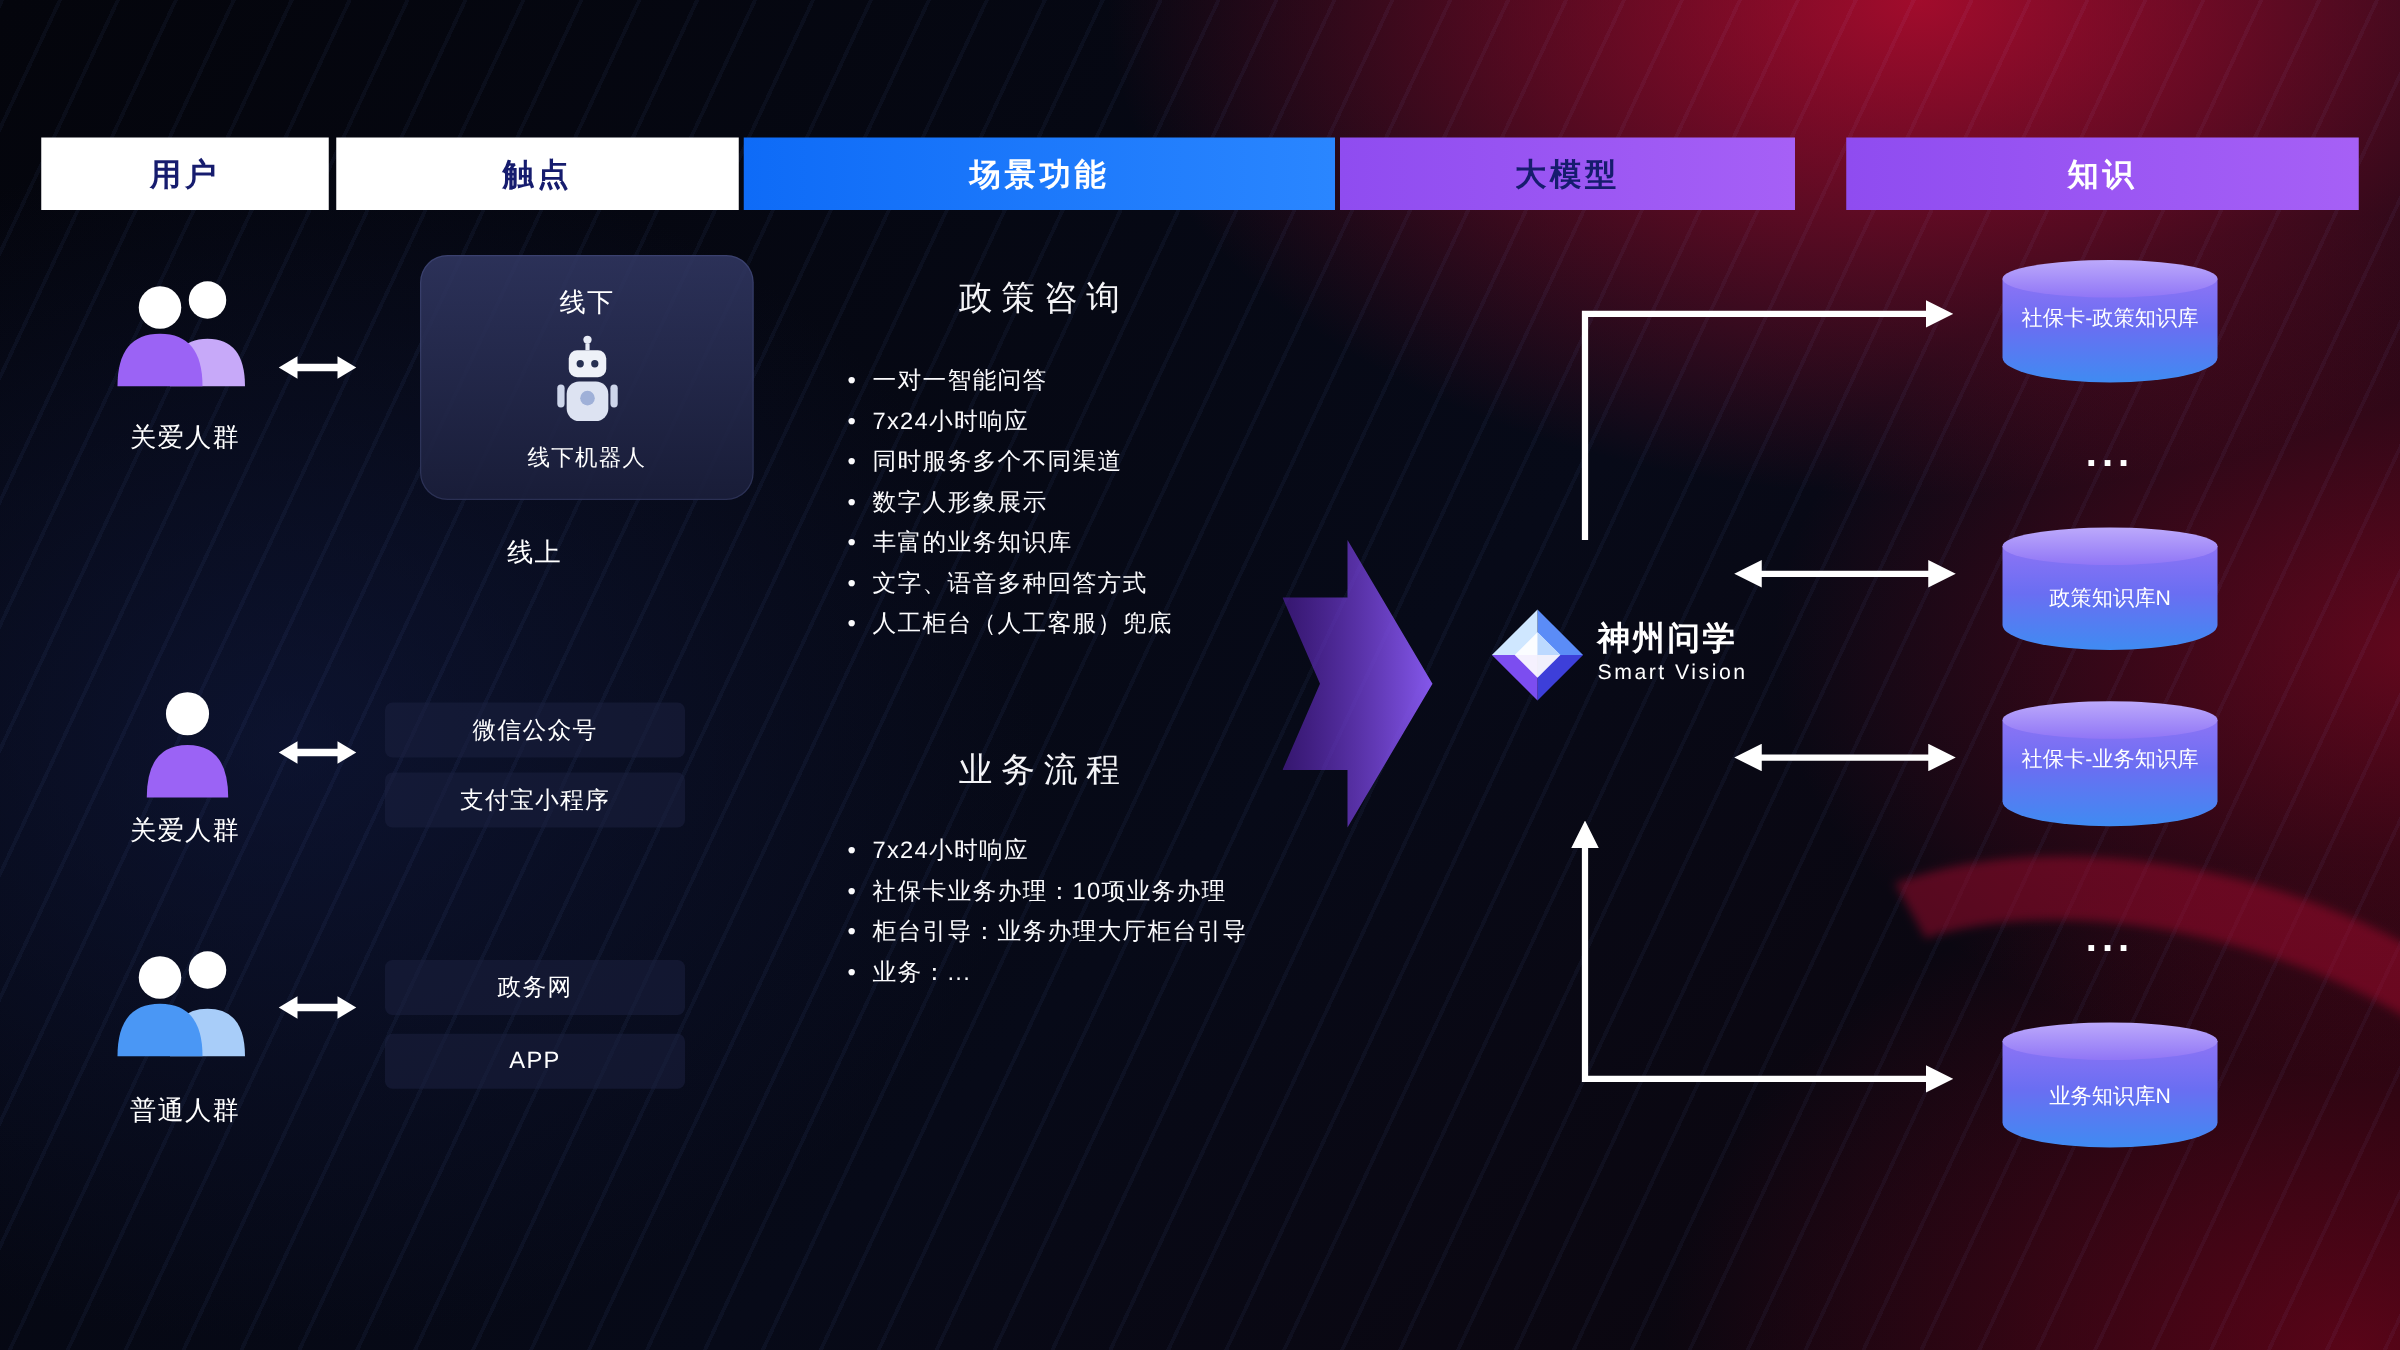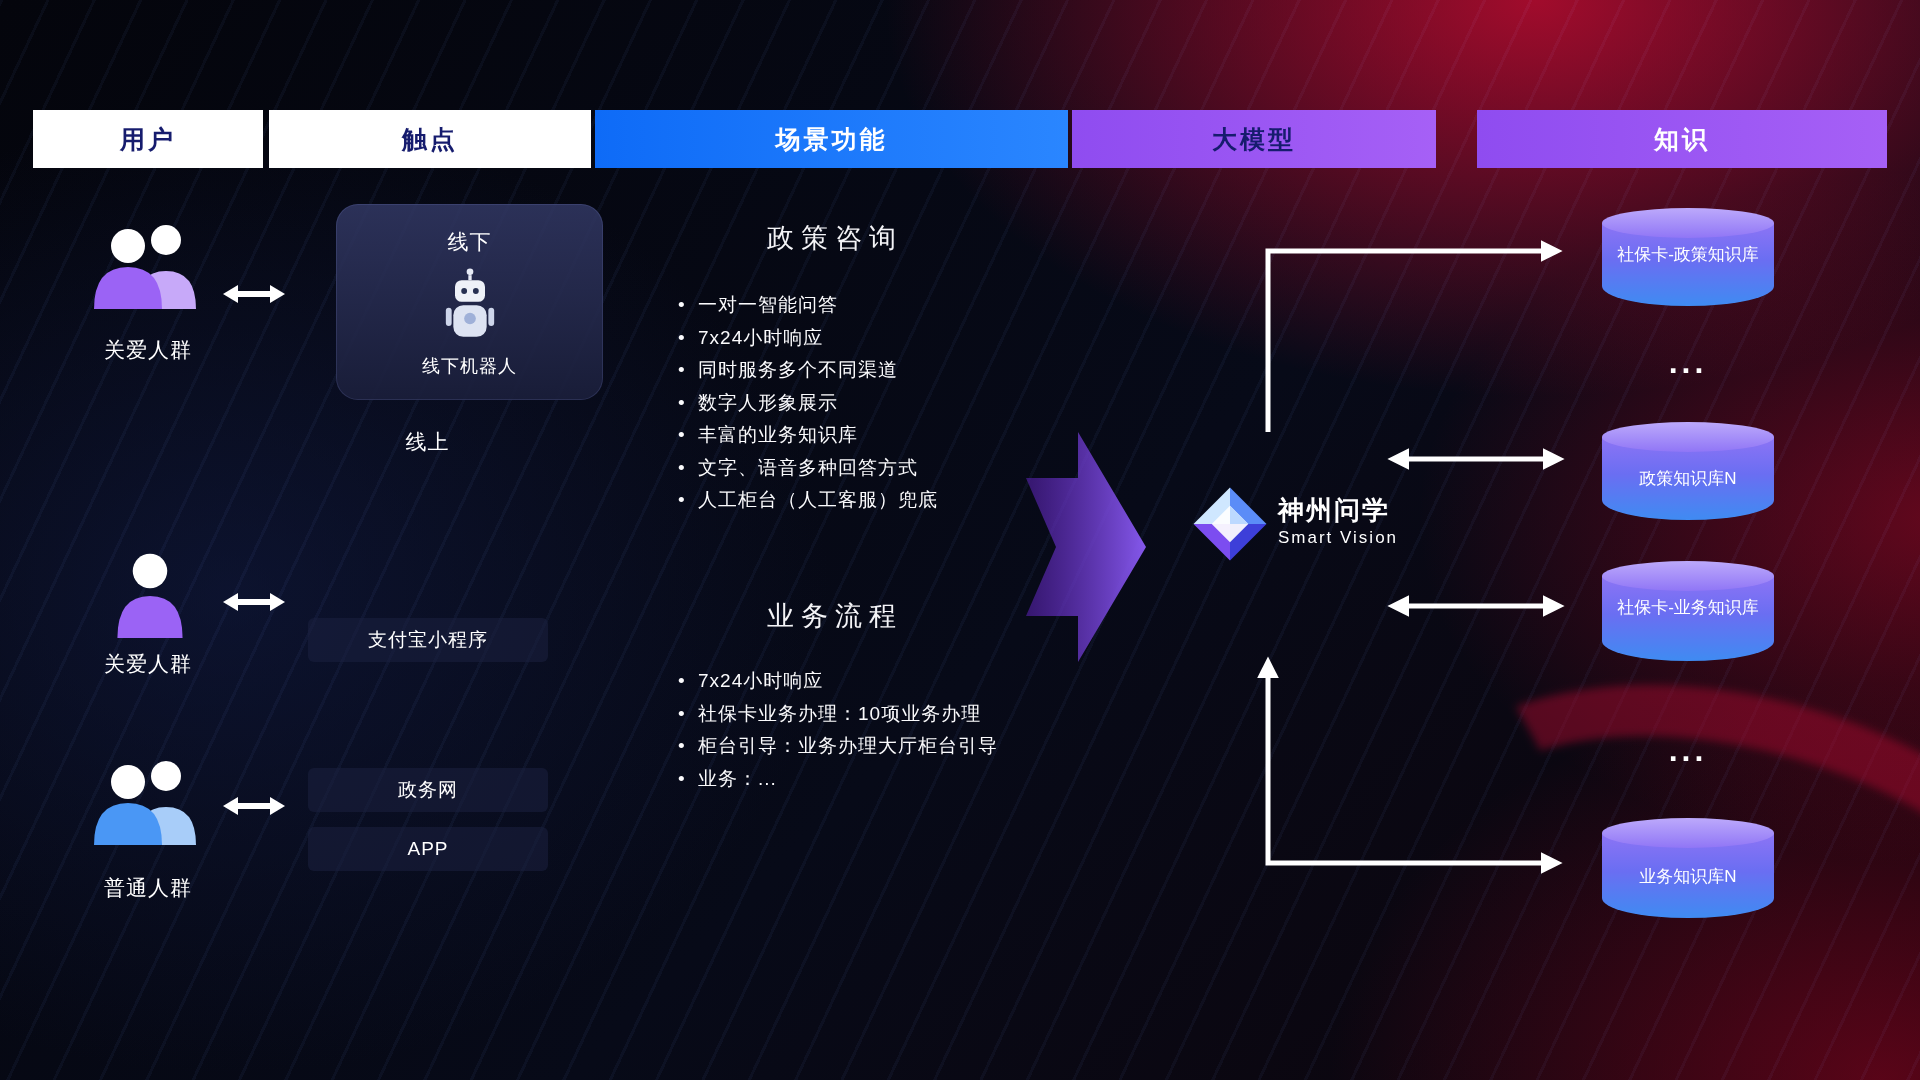--- a/index.html
+++ b/index.html
@@ -159,20 +159,23 @@
         <rect x="3" y="50" width="7" height="22" rx="3.5" fill="#cdd5ea"></rect>
         <rect x="54" y="50" width="7" height="22" rx="3.5" fill="#cdd5ea"></rect>
         <circle cx="32" cy="63" r="7" fill="#9fb0d8"></circle>
       </svg>
     </div>
     <div class="abs center" style="left:0;right:0;top:150px;font-size:18px;letter-spacing:1px">线下机器人</div>
   </div>
 
   <div class="abs center ulabel" style="left:294px;top:428px;width:267px">线上</div>
 
+  <div class="channel" style="top:562px">
+    <span>微信公众号</span>
+  </div>
   <div class="channel" style="top:618px">
     <span>支付宝小程序</span>
   </div>
   <div class="channel" style="top:768px">
     <span>政务网</span>
   </div>
   <div class="channel" style="top:827px">
     <span>APP</span>
   </div>
 

